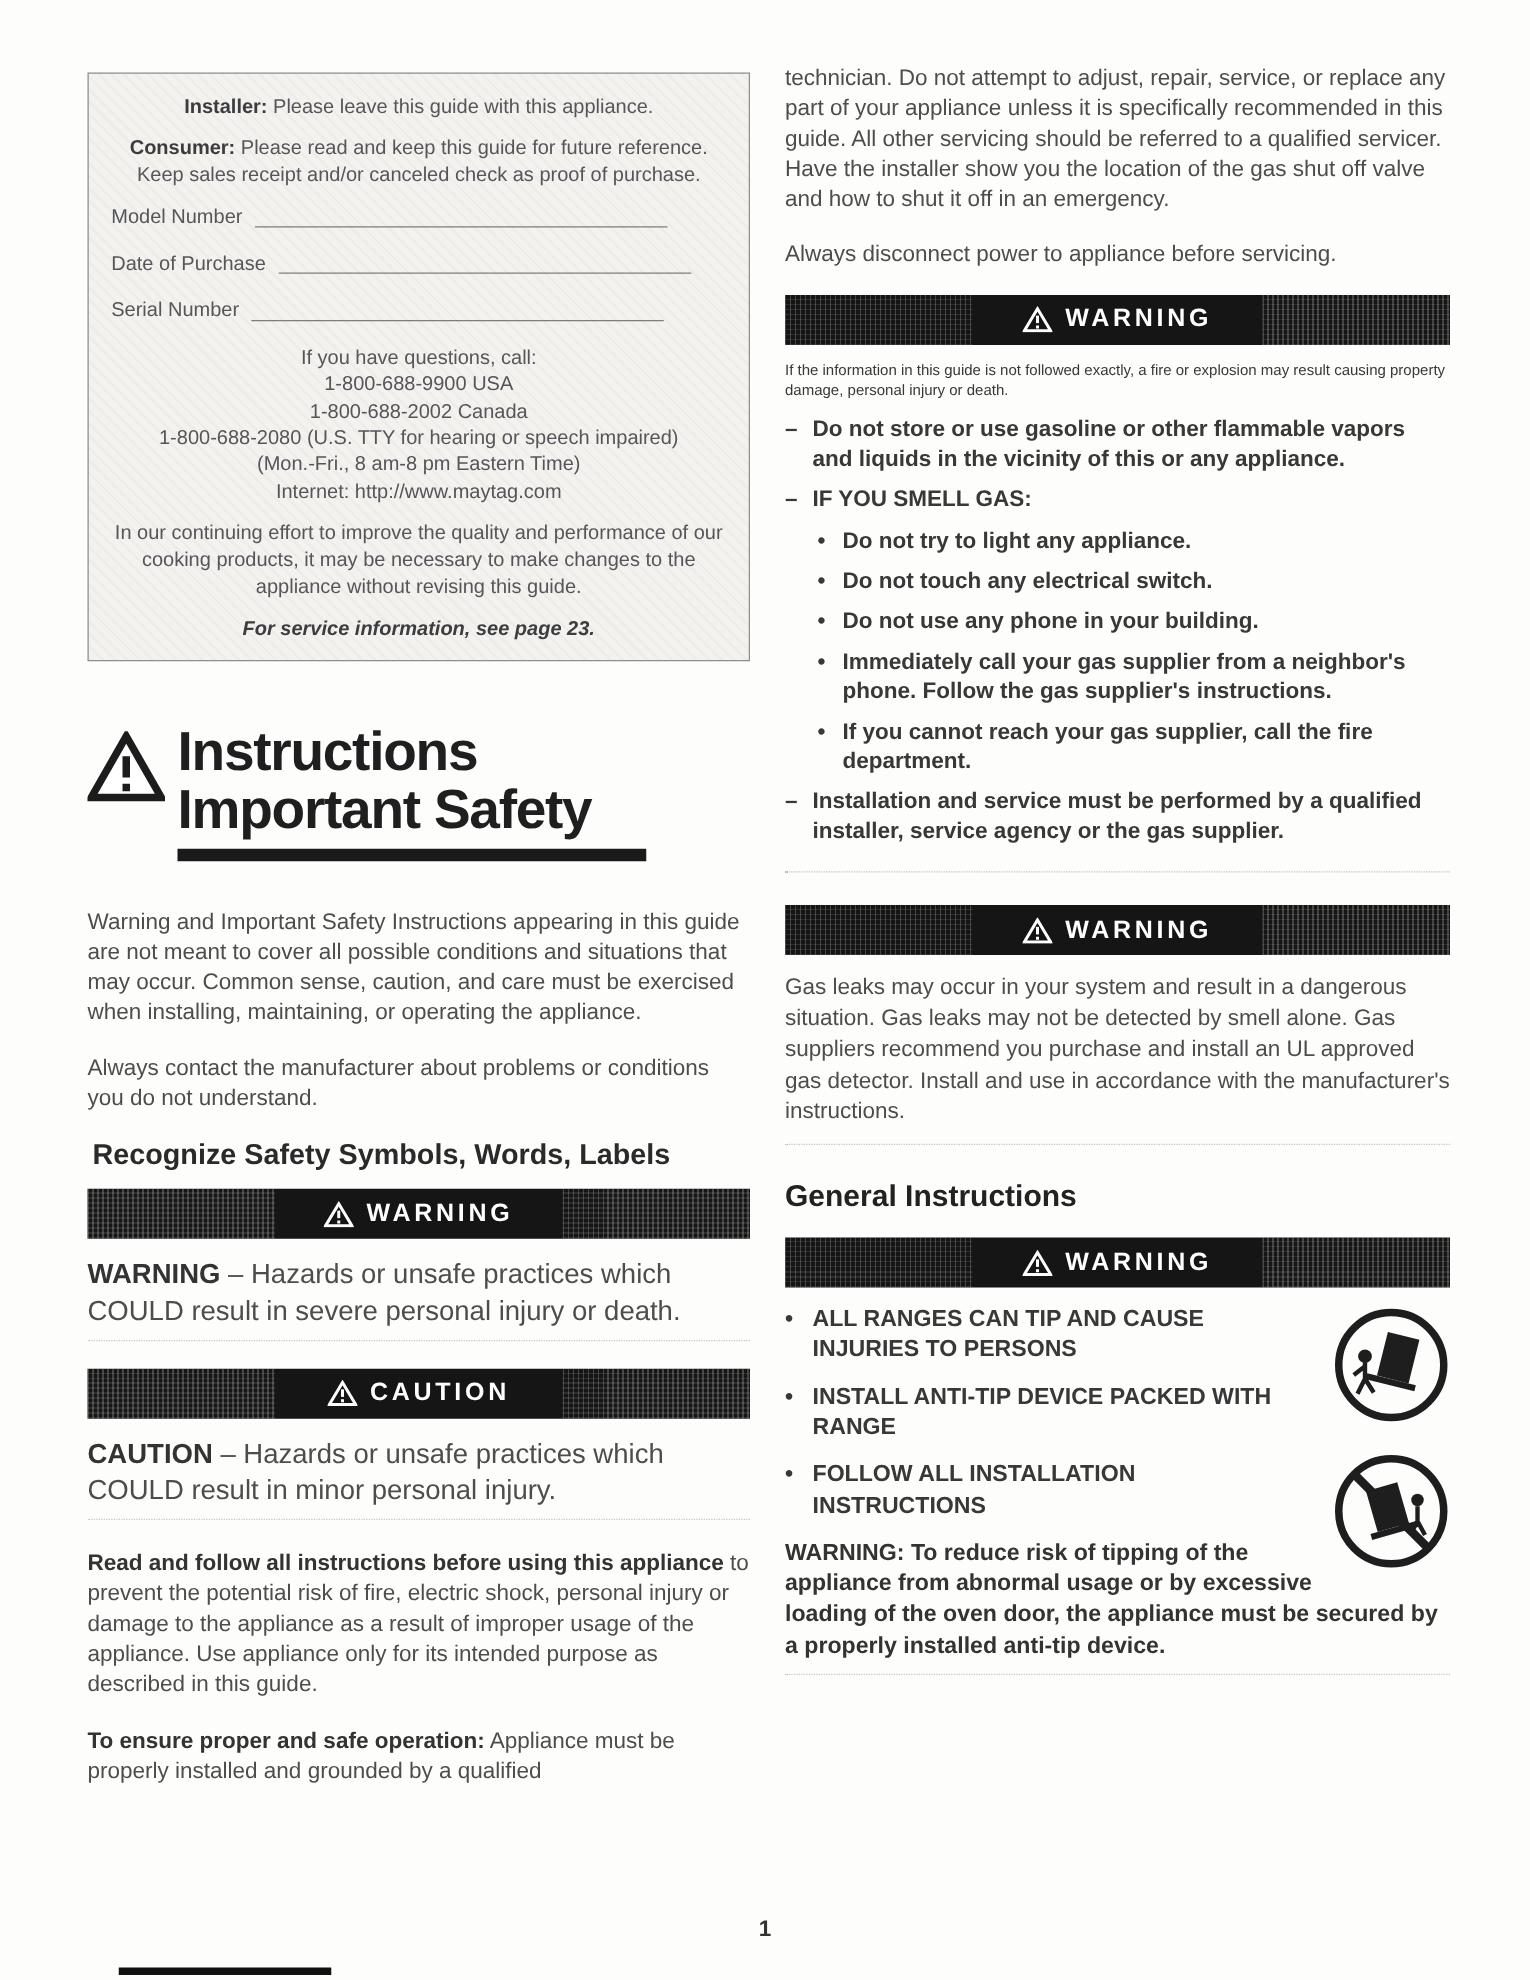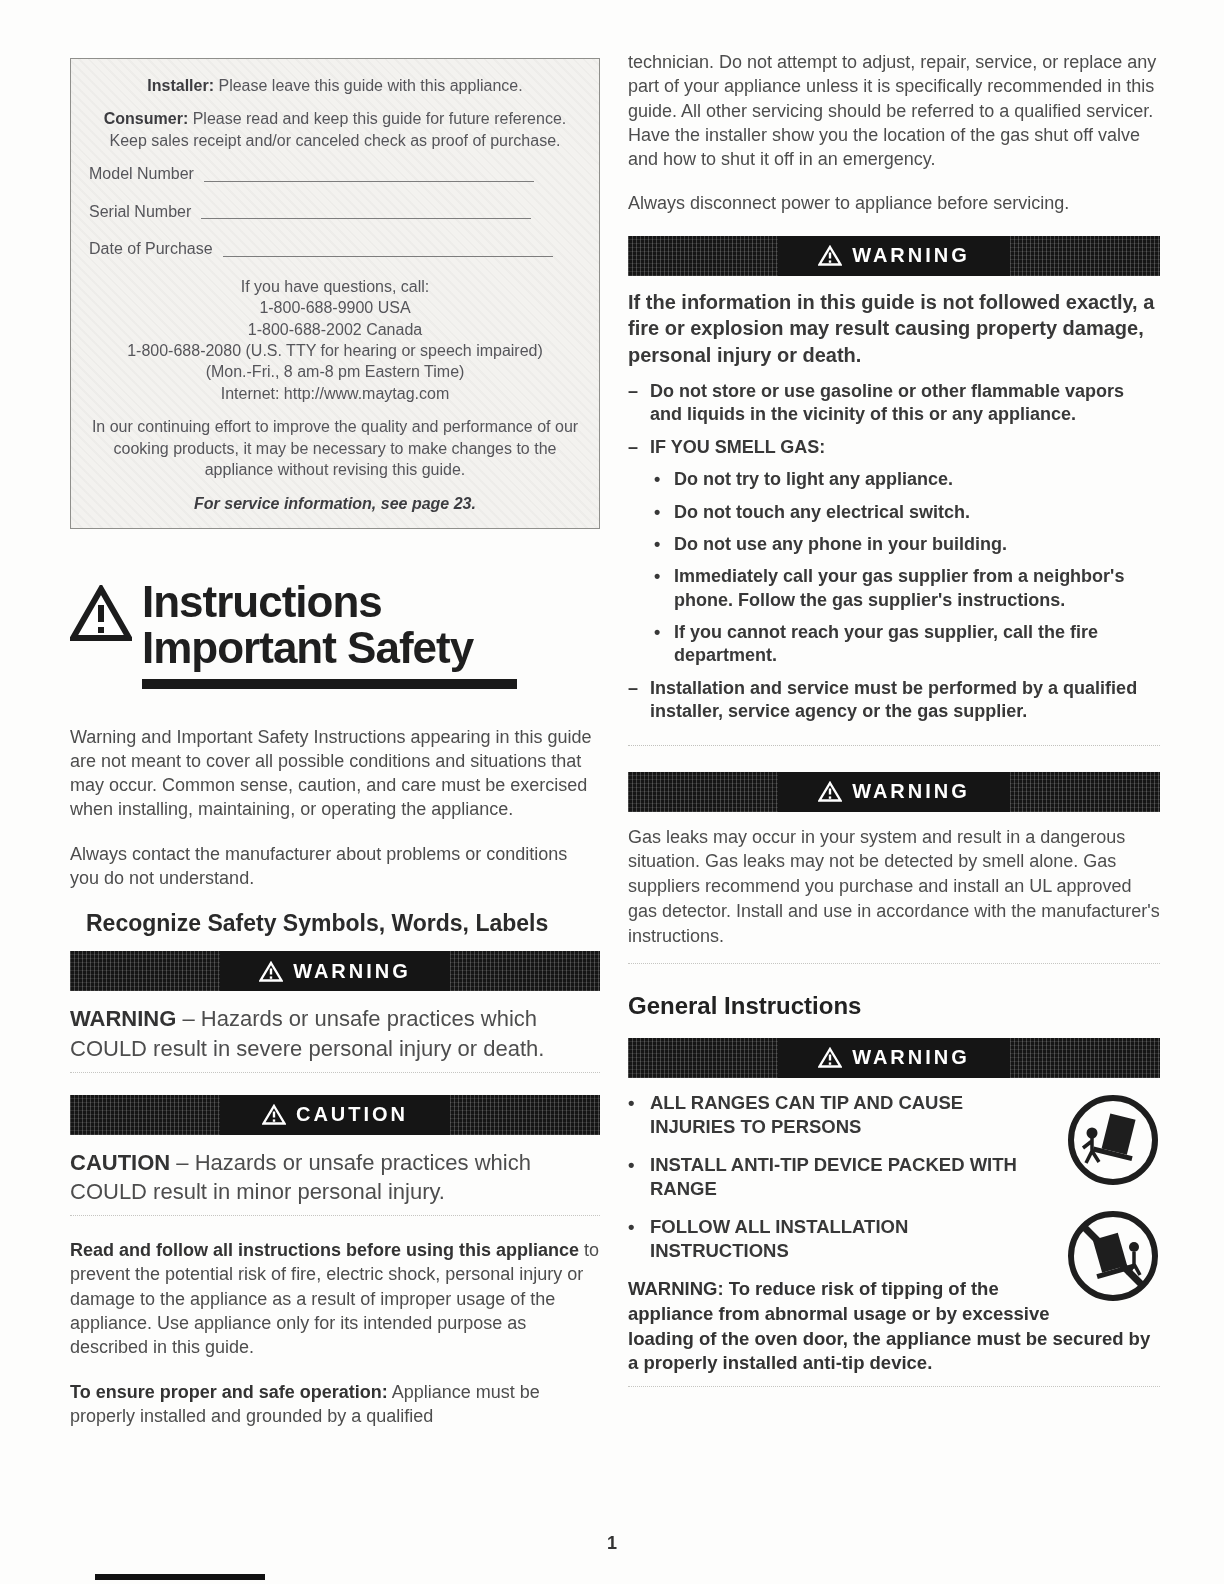--- a/index.html
+++ b/index.html
@@ -37,21 +37,21 @@
   .contact-line { display:block; }
   .notice { margin-bottom:12px; }
   .service-note { font-weight:bold; font-style:italic; color:#3d3d41; }
 
   
   .main-title { display:flex; align-items:flex-start; margin-bottom:36px; }
   .title-icon { flex:0 0 auto; margin:6px 10px 0 0; }
   .title-text { font-weight:bold; font-size:44px; line-height:1.04; color:#1f1f1f; letter-spacing:-1px; }
   .title-bar { height:10px; background:#1a1a1a; width:375px; margin-top:8px; }
 
-  .recognize { font-size:23px; font-weight:bold; color:#2a2a2a; margin:4px 16px 14px; }
+  .recognize { font-size:23px; font-weight:bold; color:#2a2a2a; margin:4px 4px 14px; }
   h2.general { font-size:24px; font-weight:bold; color:#222; margin:10px 0 18px; }
 
   
   .banner {
     position:relative; height:40px; background:#151515;
     display:flex; align-items:center; justify-content:center;
     color:#fff; font-weight:bold; font-size:20px; letter-spacing:3px;
     margin:2px 0 13px; overflow:hidden;
   }
   .banner::before, .banner::after {
@@ -64,21 +64,21 @@
   .banner::after  { right:0; }
   .banner .tri-icon { margin-right:10px; }
   .banner-label { position:relative; z-index:1; }
 
   
   .def { font-size:22px; line-height:1.35; margin-bottom:22px; padding-bottom:8px; border-bottom:1px dotted #c6c6c2; color:#4d4d4d; }
   .def b { color:#333; }
 
   
   .warn-section { margin-bottom:26px; padding-bottom:12px; border-bottom:1px dotted #c2c2be; }
-  .warn-intro { font-weight:bold; color:#383838; font-size:20px; line-height:1.32; margin-bottom:12px; }
+  .warn-intro { font-weight:normal; color:#383838; font-size:12px; line-height:1.32; margin-bottom:12px; }
   .w-item { display:flex; font-weight:bold; color:#383838; font-size:18px; line-height:1.3; margin-bottom:9px; }
   .w-item .marker { flex:0 0 22px; }
   .w-item.sub { padding-left:26px; }
   .w-item.sub .marker { flex:0 0 20px; }
 
   .warn-body { font-size:18px; line-height:1.38; color:#4d4d4d; margin-bottom:28px; padding-bottom:14px; border-bottom:1px dotted #c6c6c2; }
 
   
   .tip-content { overflow:hidden; padding-bottom:10px; border-bottom:1px dotted #c6c6c2; }
   .tip-icon { float:right; clear:right; margin:2px 0 16px 16px; }
@@ -102,25 +102,25 @@
       </div>
       <div class="para">
         <b>Consumer:</b><span> Please read and keep this guide for future reference. Keep sales receipt and/or canceled check as proof of purchase.</span>
       </div>
 
       <div class="fill-line">
         <span>Model Number</span>
         <span class="rule"></span>
       </div>
       <div class="fill-line">
+        <span>Date of Purchase</span>
+        <span class="rule"></span>
+      </div>
+      <div class="fill-line">
         <span>Serial Number</span>
-        <span class="rule"></span>
-      </div>
-      <div class="fill-line">
-        <span>Date of Purchase</span>
         <span class="rule"></span>
       </div>
 
       <div class="contact-block">
         <span class="contact-line">If you have questions, call:</span>
         <span class="contact-line">1-800-688-9900 USA</span>
         <span class="contact-line">1-800-688-2002 Canada</span>
         <span class="contact-line">1-800-688-2080 (U.S. TTY for hearing or speech impaired)</span>
         <span class="contact-line">(Mon.-Fri., 8 am-8 pm Eastern Time)</span>
         <span class="contact-line">Internet: http://www.maytag.com</span>

